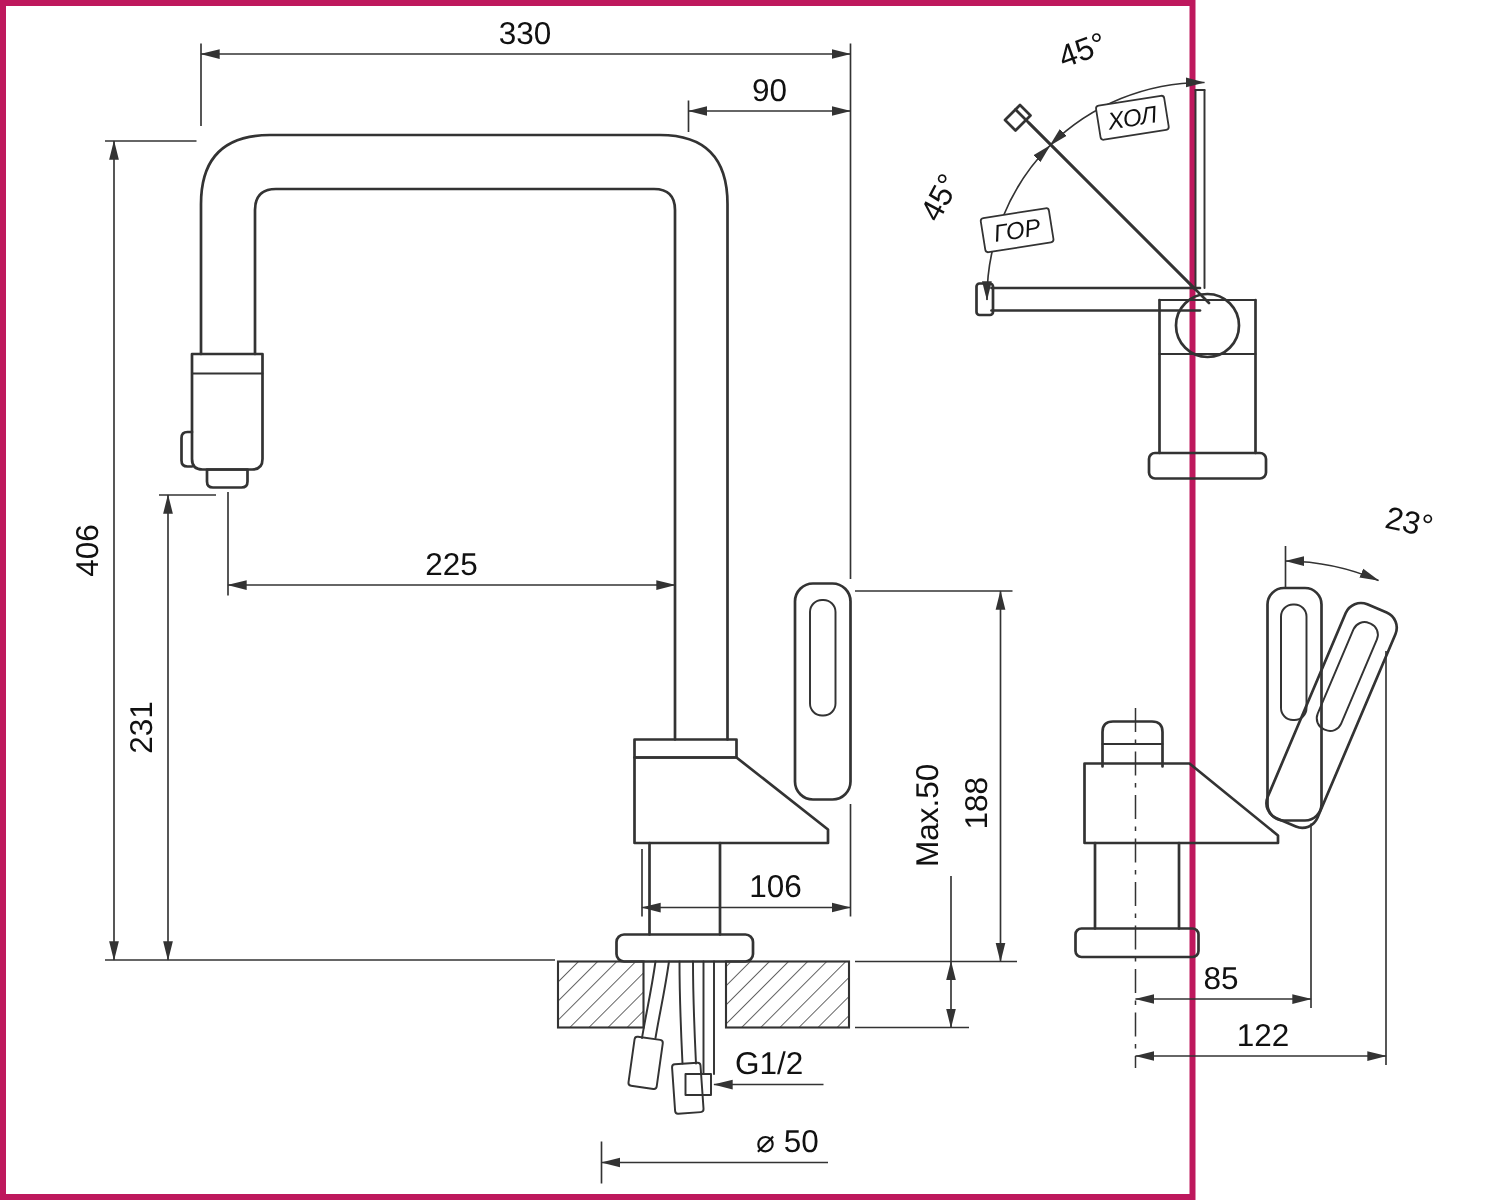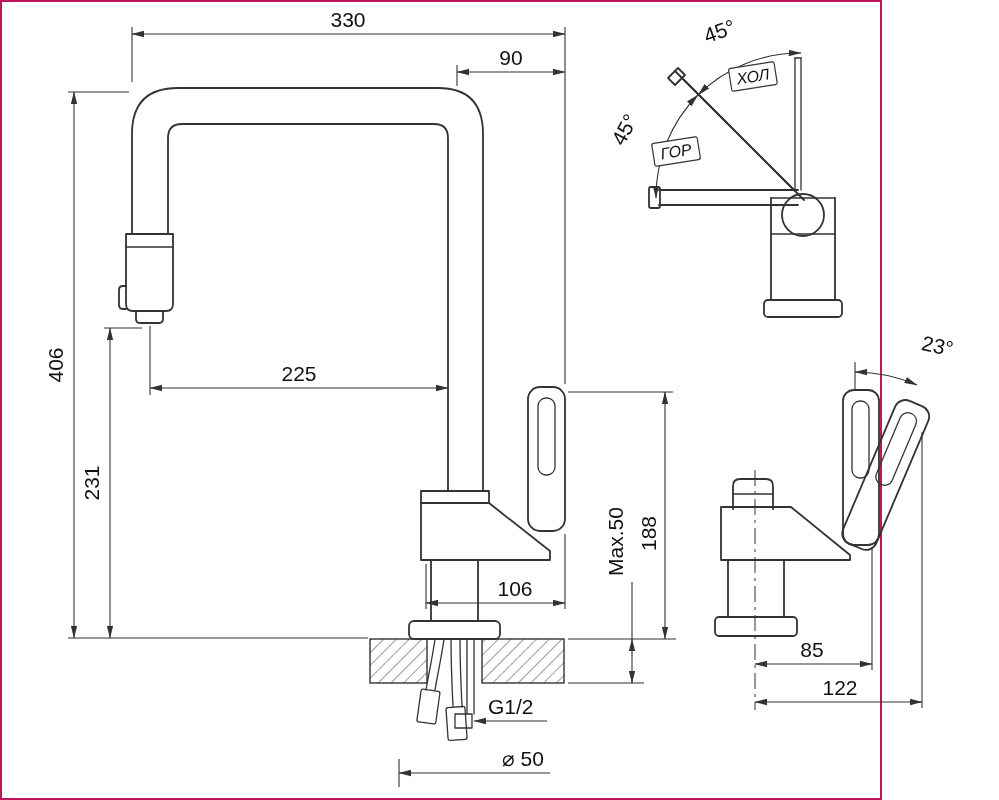--- a/index.html
+++ b/index.html
@@ -1,18 +1,18 @@
 <!DOCTYPE html>
 <html><head>
 <meta charset="utf-8">
 <style>
   html,body{margin:0;padding:0;background:#ffffff;}
   .frame{
-    width:882px;height:800px;box-sizing:border-box;
-    background:#ffffff;border:2px solid #be185d;
+    width:797px;height:800px;box-sizing:border-box;
+    background:#ffffff;border:4px solid #be185d;
     font-family:"Liberation Sans","DejaVu Sans",sans-serif;
   }
   svg{display:block;}
   .obj{fill:none;stroke:#333333;stroke-width:1.8;stroke-linejoin:round;stroke-linecap:round;}
   .obj2{fill:none;stroke:#333333;stroke-width:1.3;stroke-linejoin:round;stroke-linecap:round;}
   .dim{fill:none;stroke:#333333;stroke-width:1.1;}
   .cl{fill:none;stroke:#333333;stroke-width:1;stroke-dasharray:16 5 3 5;}
   text{fill:#111111;font-family:"Liberation Sans","DejaVu Sans",sans-serif;}
   .dimtxt{font-size:21px;}
   .lbl{font-size:16px;font-style:italic;}

